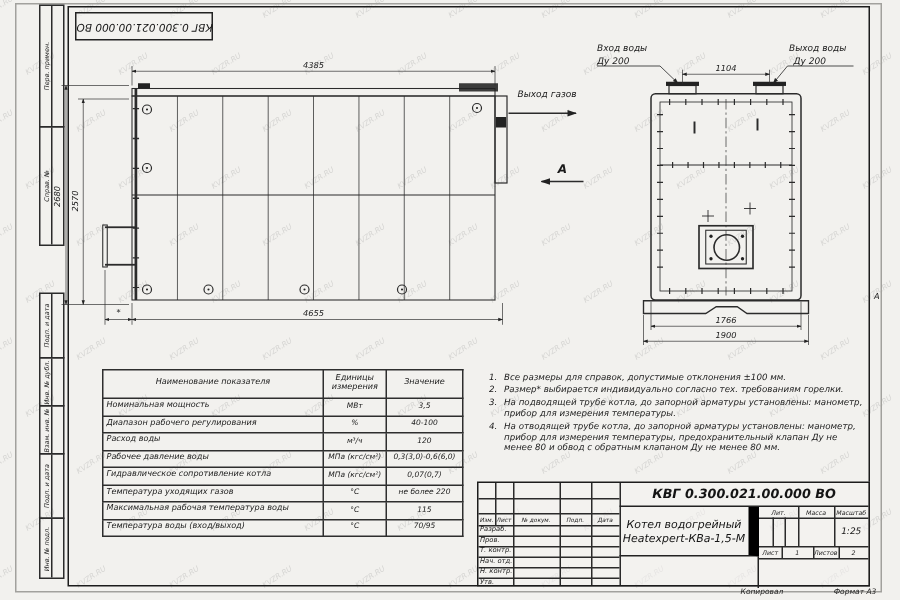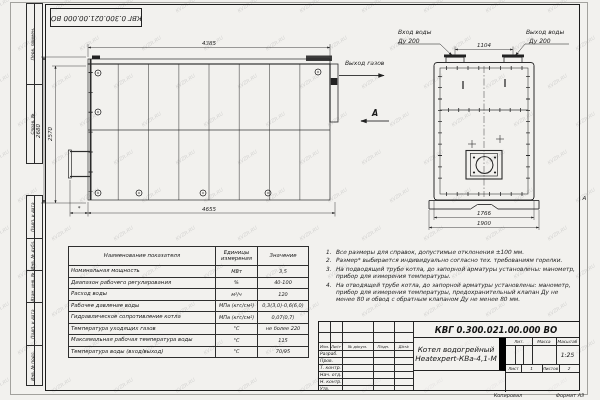--- a/index.html
+++ b/index.html
@@ -436,21 +436,21 @@
     <div class="role" style="left:0;top:36px;width:23px;">Пров.</div>
     <div class="role" style="left:0;top:43px;width:23px;">Т. контр.</div>
     <div class="role" style="left:0;top:50px;width:23px;">Нач. отд.</div>
     <div class="role" style="left:0;top:57px;width:23px;">Н. контр.</div>
     <div class="role" style="left:0;top:64px;width:23px;">Утв.</div>
 
     <div class="tb-doc">КВГ 0.300.021.00.000 ВО</div>
 
     <div class="tb-name">
       <div>Котел водогрейный</div>
-      <div>Heatexpert-КВа-4,1-М</div>
+      <div>Heatexpert-КВа-1,5-М</div>
     </div>
     <div class="tb-empty"></div>
 
     <div class="ln" style="left:187px;top:23px;width:73px;height:0.8px;"></div>
     <div class="ln" style="left:187px;top:42px;width:73px;height:0.8px;"></div>
     <div class="ln" style="left:187px;top:50px;width:73px;height:0.8px;"></div>
     <div class="ln" style="left:213px;top:16px;width:0.8px;height:26px;"></div>
     <div class="ln" style="left:237px;top:16px;width:0.8px;height:26px;"></div>
     <div class="ln" style="left:195.7px;top:23px;width:0.8px;height:19px;"></div>
     <div class="ln" style="left:204.3px;top:23px;width:0.8px;height:19px;"></div>

